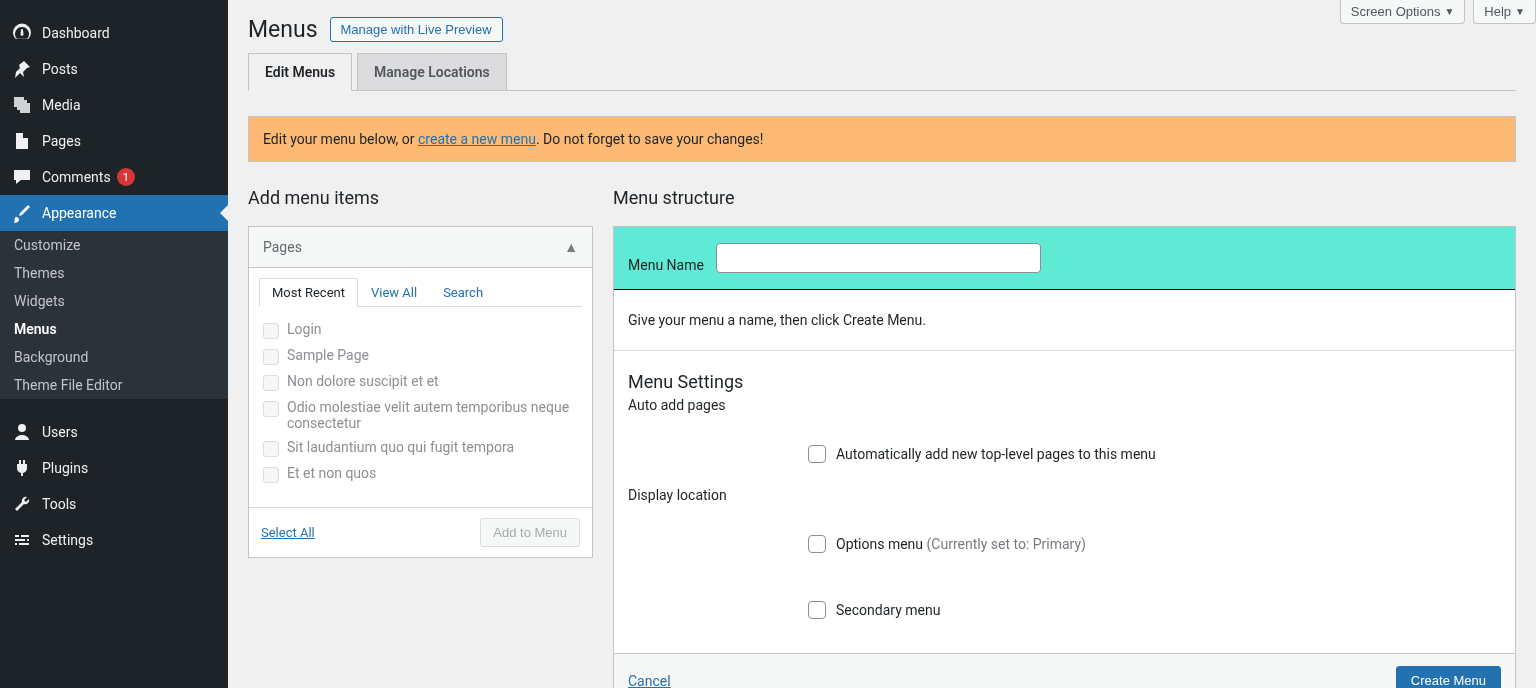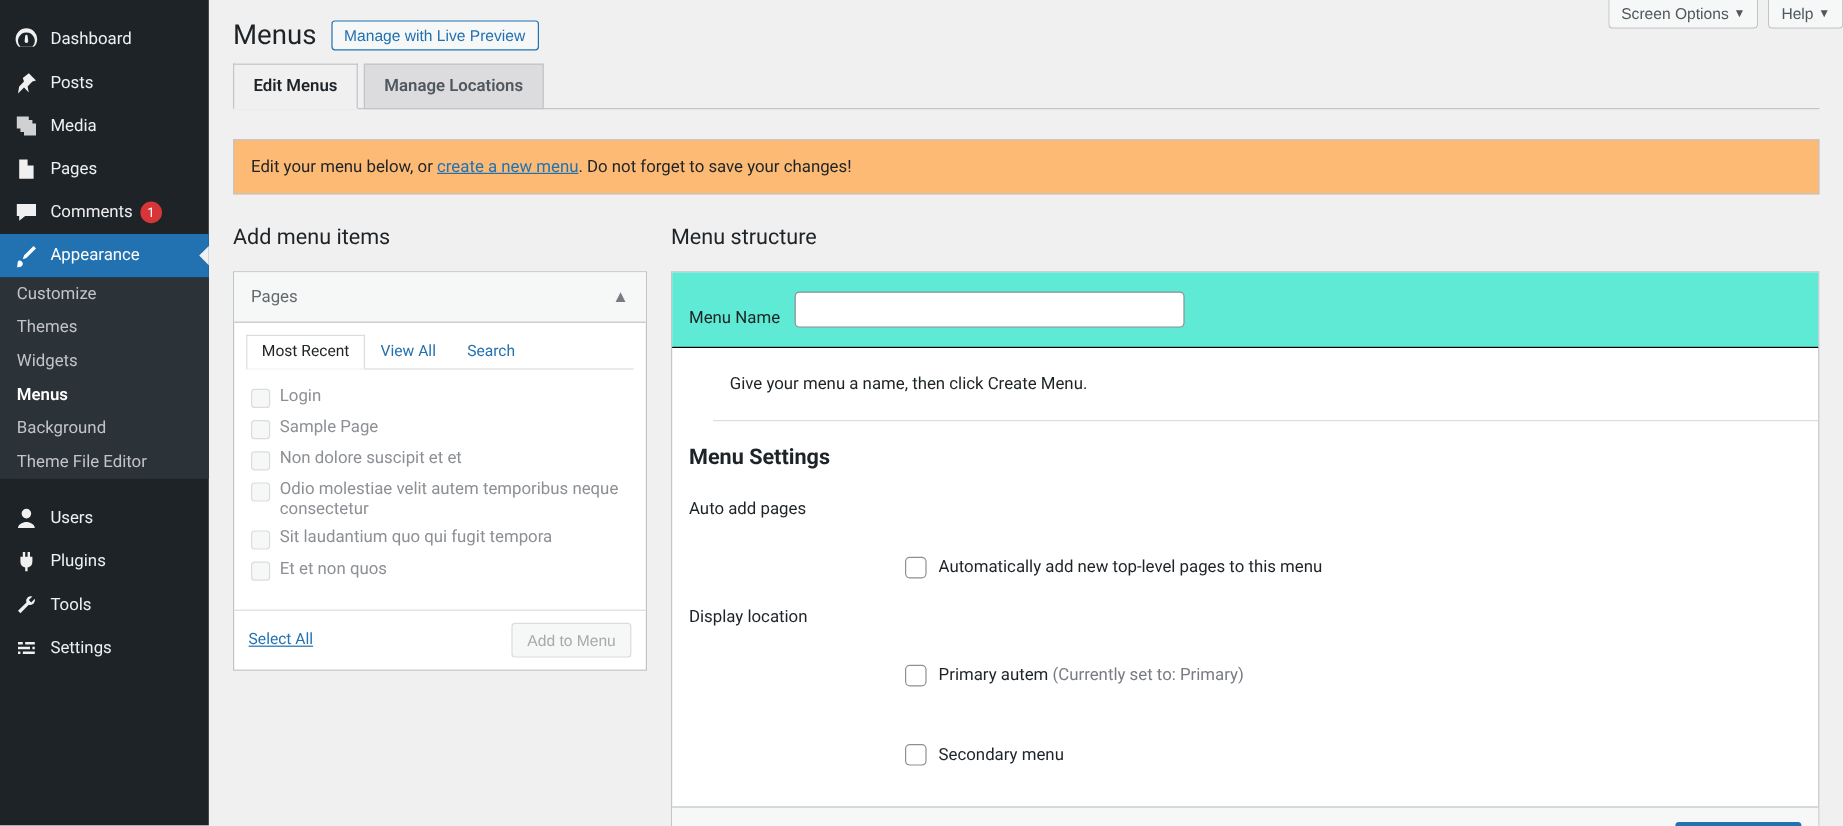--- a/index.html
+++ b/index.html
@@ -1,18 +1,18 @@
 <!DOCTYPE html>
 <html><head>
 <meta charset="utf-8">
 <style>
 * { box-sizing: border-box; margin: 0; padding: 0; }
 body { font-family: -apple-system, BlinkMacSystemFont, "Segoe UI", Roboto, sans-serif; font-size: 13px; color: #3c434a; background: #f0f0f1; overflow: hidden; }
 .wrap { display: flex; height: 688px; width: 1536px; }
-.sidebar { width: 174px; background: #1d2327; flex-shrink: 0; display: flex; flex-direction: column; }
+.sidebar { width: 228px; background: #1d2327; flex-shrink: 0; display: flex; flex-direction: column; }
 .menu-top { list-style: none; padding-top: 15px; }
 .menu-top li { display: flex; align-items: center; padding: 8px 12px; color: #f0f0f1; font-size: 14px; cursor: pointer; position: relative; min-height: 34px; }
 .menu-top li.current { background: #2271b1; color: #fff; }
 .menu-top li.current::after { content: ''; position: absolute; right: 0; top: 50%; margin-top: -8px; border: 8px solid transparent; border-right-color: #f0f0f1; }
 .menu-top li svg, .menu-top li .icon { width: 20px; height: 20px; margin-right: 10px; fill: currentColor; flex-shrink: 0; }
 .badge { background: #d63638; color: #fff; border-radius: 10px; padding: 0 6px; font-size: 11px; margin-left: 6px; min-width: 18px; height: 18px; display: inline-flex; align-items: center; justify-content: center; }
 .submenu { list-style: none; background: #2c3338; }
 .submenu li { padding: 6px 14px; color: #c3c4c7; font-size: 14px; cursor: pointer; }
 .submenu li.active { color: #fff; font-weight: 600; }
 .main { flex: 1; padding: 0 20px 20px 20px; overflow-y: auto; position: relative; }
@@ -44,23 +44,23 @@
 .checklist::-webkit-scrollbar-thumb { background: #c3c4c7; border-radius: 5px; }
 .check-item { display: flex; align-items: flex-start; gap: 8px; padding: 4px 0; font-size: 14px; color: #8c8f94; }
 .check-item input { flex-shrink: 0; width: 16px; height: 16px; margin-top: 2px; border: 1px solid #dcdcde; background: #f6f7f7; appearance: none; border-radius: 3px; }
 .postbox-footer { display: flex; justify-content: space-between; align-items: center; padding: 10px 12px; border-top: 1px solid #dcdcde; }
 .select-all { color: #2271b1; font-size: 13px; cursor: pointer; text-decoration: underline; }
 .btn-secondary { border: 1px solid #dcdcde; background: #f6f7f7; color: #a7aaad; padding: 6px 12px; border-radius: 3px; cursor: not-allowed; font-size: 13px; }
 .menu-edit { border: 1px solid #c3c4c7; background: #fff; }
 .menu-name-row { background: #5eead4; padding: 16px 14px; display: flex; align-items: flex-end; gap: 12px; border-bottom: 1px solid #000000; }
 .menu-name-row label { font-size: 14px; color: #1d2327; }
 .menu-name-row input { flex: 0 0 325px; padding: 6px 8px; border: 1px solid #8c8f94; border-radius: 4px; font-size: 14px; }
-.menu-body { padding: 22px 14px; font-size: 14px; color: #1d2327; border-bottom: 1px solid #dcdcde; margin-left: 34px; }
+.menu-body { padding: 22px 14px; font-size: 14px; color: #1d2327; border-bottom: 1px solid #dcdcde; }
 .menu-settings { padding: 20px 14px 10px; }
-.menu-settings h3 { font-size: 18px; font-weight: 700; margin-bottom: 24px; color: #1d2327; }
+.menu-settings h3 { font-size: 18px; font-weight: 400; margin-bottom: 5px; color: #1d2327; }
 .setting-row { display: flex; align-items: flex-start; margin-bottom: 14px; }
 .setting-label { width: 180px; flex-shrink: 0; color: #1d2327; font-size: 14px; }
 .setting-options { flex: 1; }
 .opt { display: flex; align-items: center; gap: 10px; margin-bottom: 10px; font-size: 14px; color: #1d2327; margin-top: 48px; }
 .opt input { width: 18px; height: 18px; border: 1px solid #8c8f94; border-radius: 4px; appearance: none; cursor: pointer; }
 .opt .muted { color: #787c82; }
 .menu-footer { background: #f6f7f7; border-top: 1px solid #c3c4c7; padding: 12px 14px; display: flex; justify-content: space-between; align-items: center; }
 .link-cancel { color: #2271b1; text-decoration: underline; cursor: pointer; font-size: 14px; }
 .btn-primary { background: #2271b1; border: 1px solid #2271b1; color: #fff; padding: 6px 14px; border-radius: 3px; font-size: 13px; cursor: pointer; }
 .tri { font-size: 10px; }
@@ -236,21 +236,21 @@
                     <input type="checkbox" style="">
                     <span>Automatically add new top-level pages to this menu</span>
                   </label>
               </div>
             </div>
             <div class="setting-row">
               <div class="setting-label">Display location</div>
               <div class="setting-options">
                 <label class="opt">
                     <input type="checkbox" style="">
-                    <span><span>Primary autem</span> <span class="muted">(Currently set to: Primary)</span></span>
+                    <span><span>Options menu</span> <span class="muted">(Currently set to: Primary)</span></span>
                   </label>
                 <label class="opt">
                     <input type="checkbox" style="">
                     <span>Secondary menu</span>
                   </label>
               </div>
             </div>
           </div>
           <div class="menu-footer">
             <a class="link-cancel">Cancel</a>

